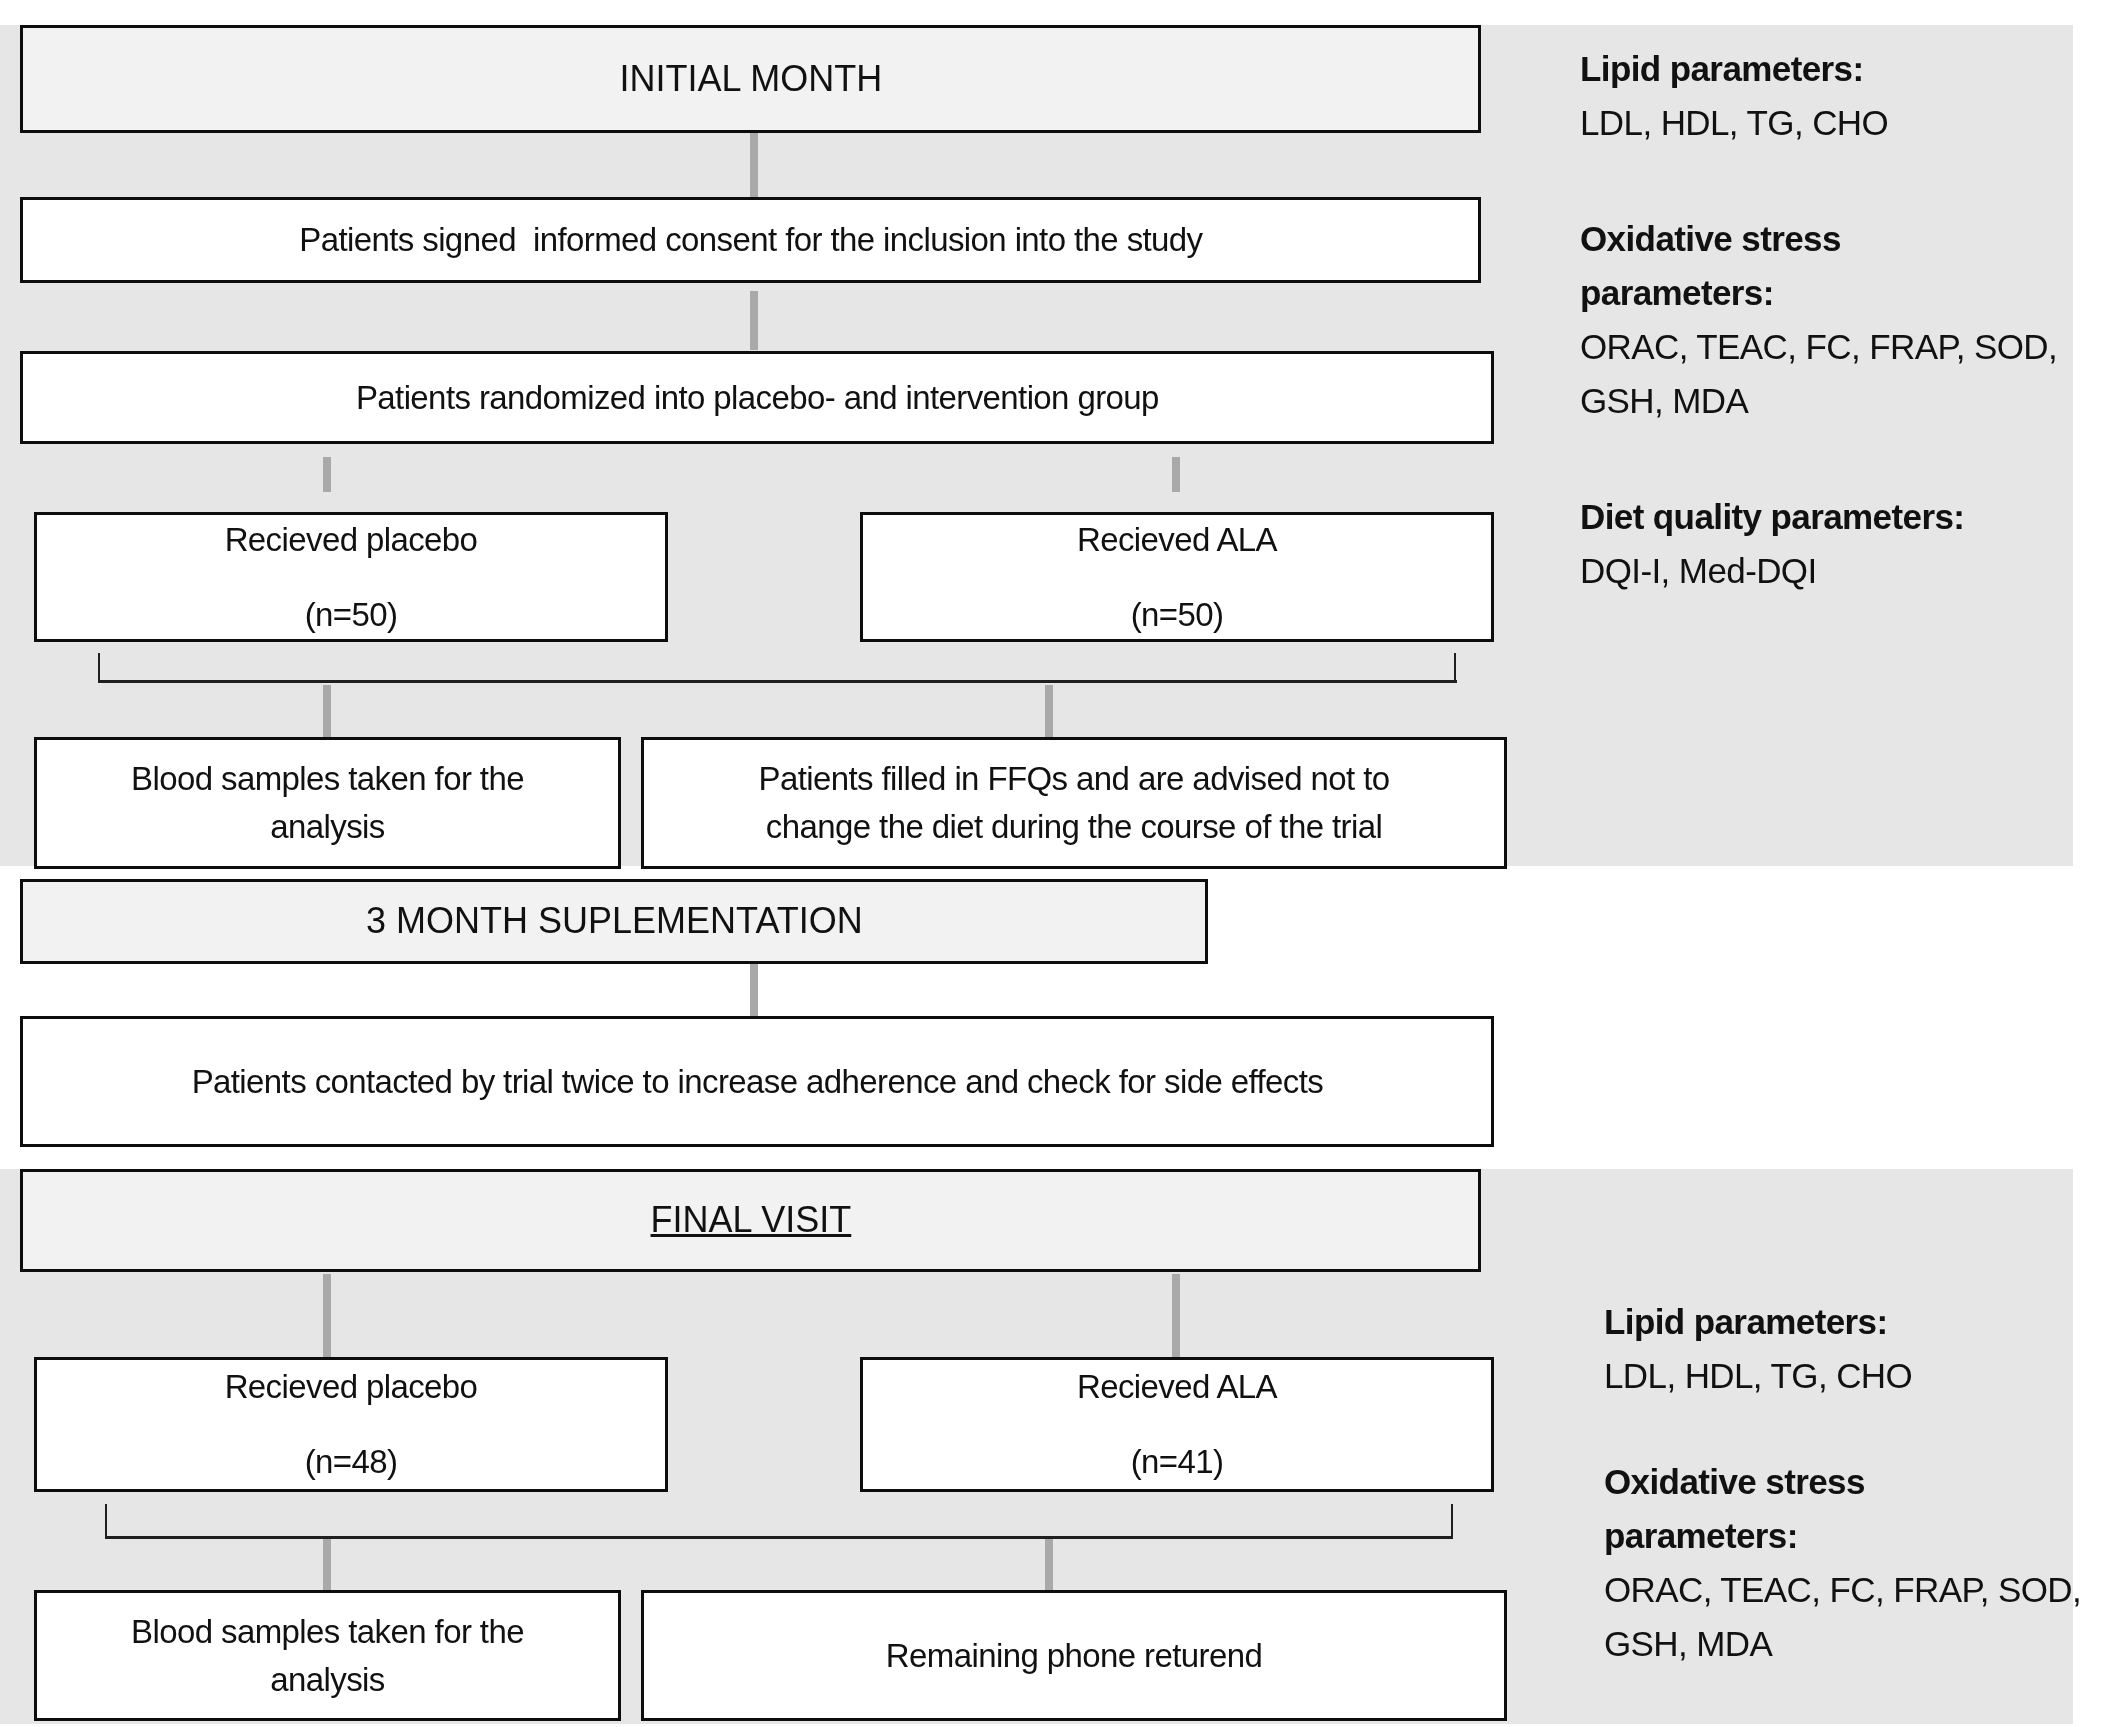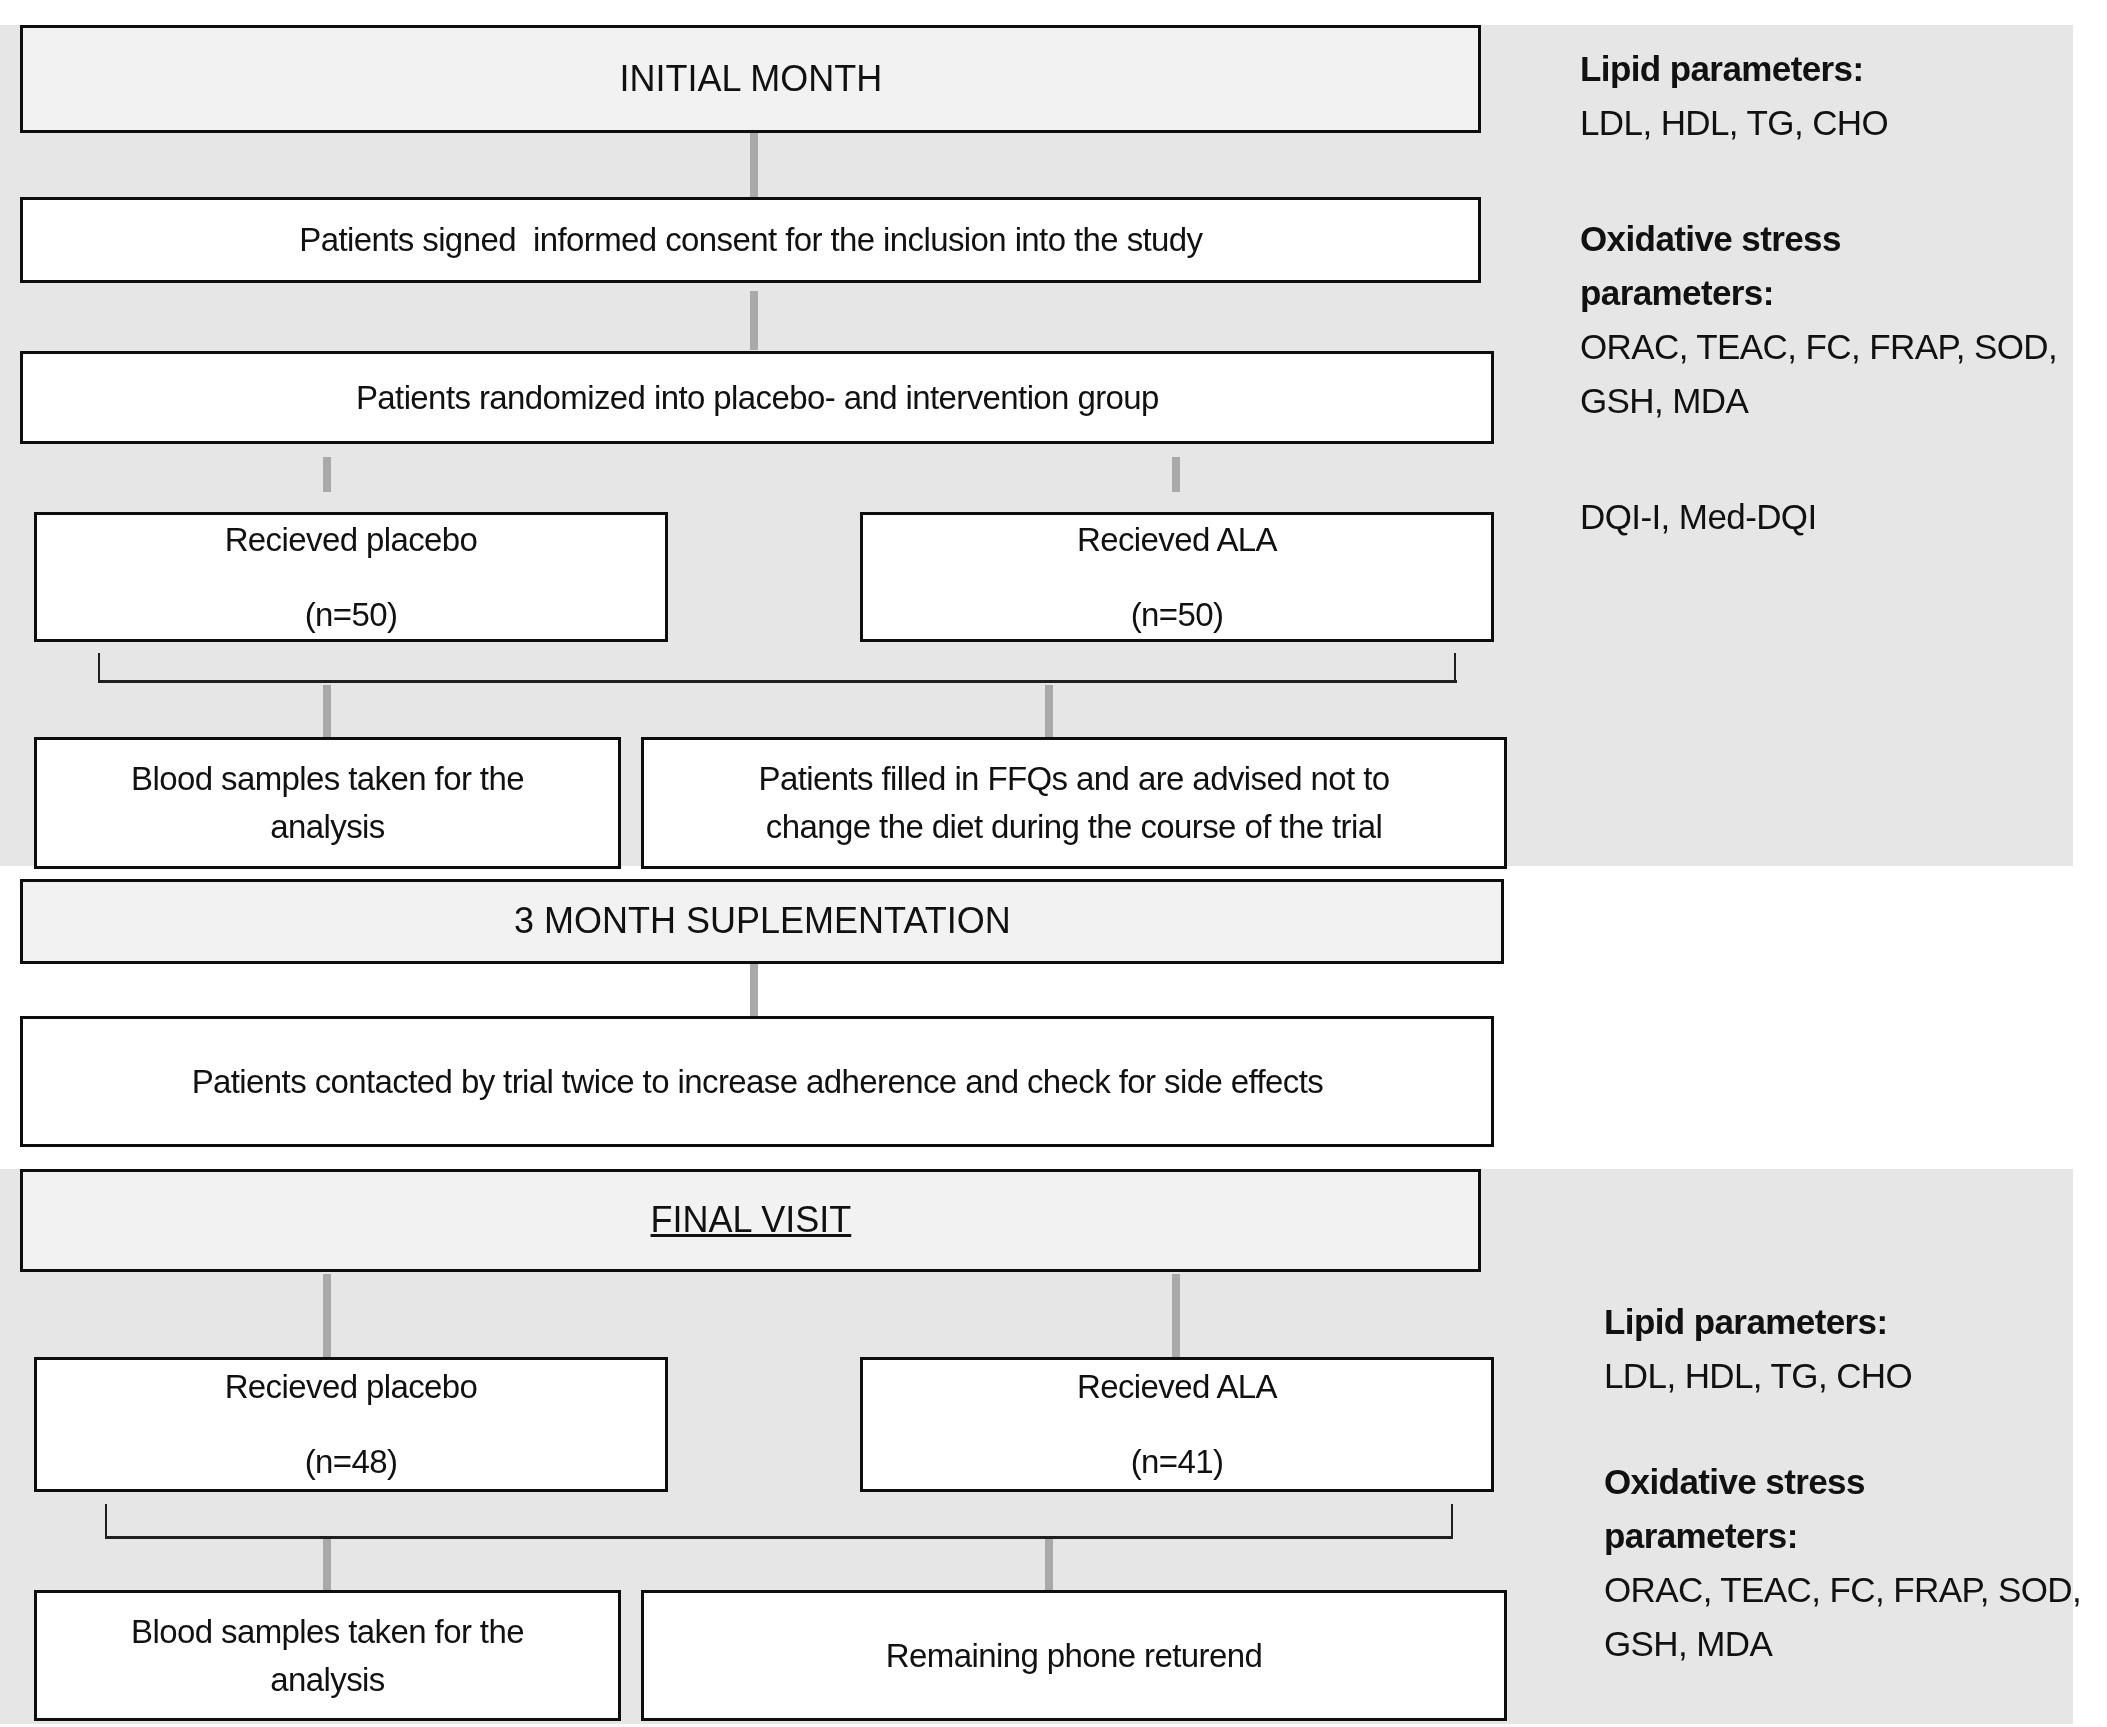--- a/index.html
+++ b/index.html
@@ -78,21 +78,21 @@
   <div class="box" style="left:34px; top:737px; width:587px; height:132px;">
     <div>Blood samples taken for the</div>
     <div>analysis</div>
   </div>
 
   <div class="box" style="left:641px; top:737px; width:866px; height:132px;">
     <div>Patients filled in FFQs and are advised not to</div>
     <div>change the diet during the course of the trial</div>
   </div>
 
-  <div class="box header" style="left:20.4px; top:879px; width:1484px; height:85px;">
+  <div class="box header" style="left:20.4px; top:879px; width:1188px; height:85px;">
     <div>3 MONTH SUPLEMENTATION</div>
   </div>
 
   <div class="box" style="left:20.4px; top:1016px; width:1474px; height:131px;">
     <div>Patients contacted by trial twice to increase adherence and check for side effects</div>
   </div>
 
   <div class="box header" style="left:20.4px; top:1169px; width:1461px; height:103px;text-decoration:underline;">
     <div>FINAL VISIT</div>
   </div>
@@ -123,20 +123,21 @@
       <div class="hl">Lipid parameters:</div>
       <div>LDL, HDL, TG, CHO</div>
     </div>
     <div class="section">
       <div class="hl">Oxidative stress</div>
       <div class="hl">parameters:</div>
       <div>ORAC, TEAC, FC, FRAP, SOD,</div>
       <div>GSH, MDA</div>
     </div>
     <div class="section">
+      <div class="hl">Diet quality parameters:</div>
       <div>DQI-I, Med-DQI</div>
     </div>
   </div>
 
   <div class="notes" style="left:1604px; top:1295px; width:518px;">
     <div class="section" style="margin-bottom:52px;">
       <div class="hl">Lipid parameters:</div>
       <div>LDL, HDL, TG, CHO</div>
     </div>
     <div class="section">

